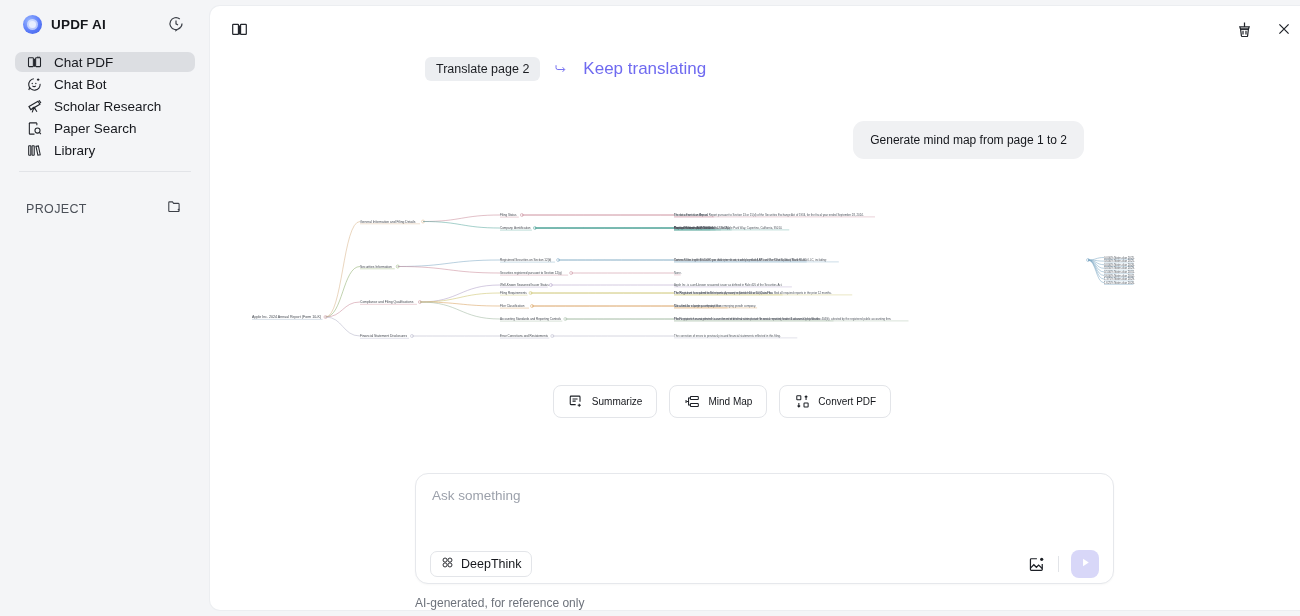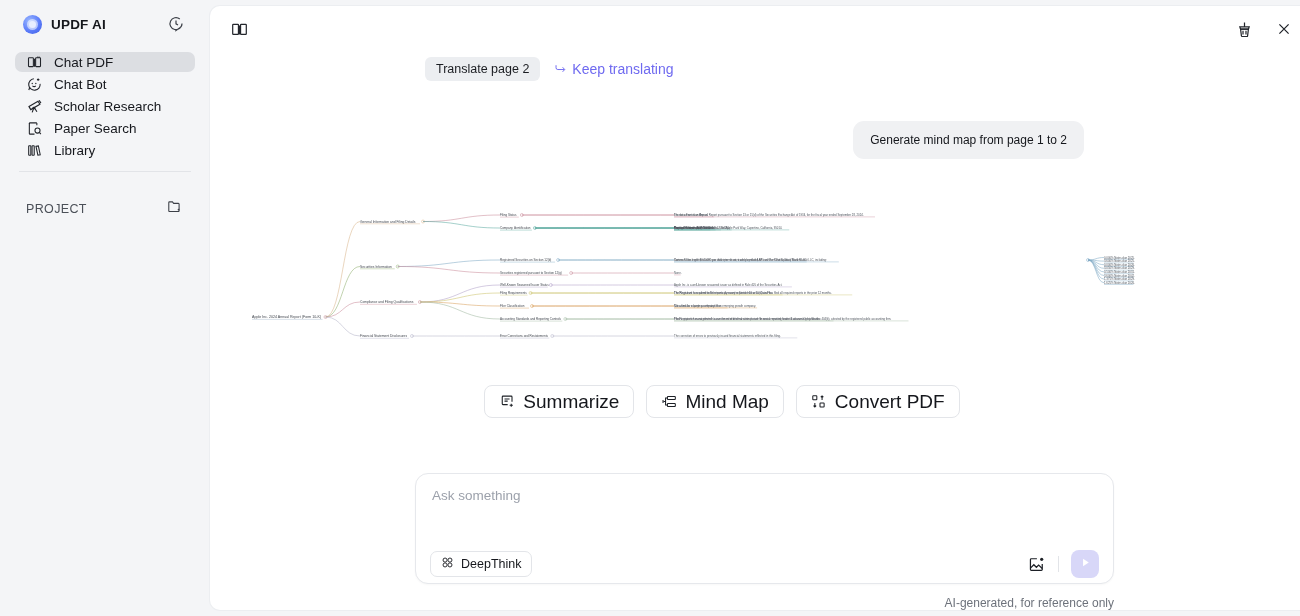--- a/index.html
+++ b/index.html
@@ -79,22 +79,22 @@
   
   .convo { flex: 1; position: relative; overflow: hidden; padding: 0 0 0 0; }
   .convo-inner { padding: 5px 30px 0 32px; }
 
   .translate-row { display: flex; align-items: center; gap: 14px; padding-left: 183px; }
   .chip-translate {
     background: #eceef1; color: #1b1d22; font-size: 12.5px;
     padding: 5px 11px; border-radius: 6px; cursor: pointer;
   }
   .keep-translating {
-    display: flex; align-items: center; gap: 5px;
-    color: #6f6af0; font-size: 14px; cursor: pointer;
+    display: flex; align-items: center; gap: 16px;
+    color: #6f6af0; font-size: 17px; cursor: pointer;
   }
 
   .user-row { display: flex; justify-content: flex-end; margin-top: 40px; padding-right: 198px; }
   .user-bubble {
     background: #f0f1f3; color: #15171c; font-size: 12px;
     padding: 12px 17px; border-radius: 11px; max-width: 470px;
   }
 
   
   .mindmap-wrap {
@@ -102,21 +102,21 @@
     padding-left: 0;
   }
   .mindmap-wrap svg { display: block; }
 
   
   .actions { display: flex; gap: 12px; justify-content: center; margin-top: 16px; padding-right: 80px; }
   .action-btn {
     display: flex; align-items: center; gap: 8px;
     height: 33px; padding: 0 14px;
     border: 1px solid #e3e5e9; border-radius: 8px;
-    background: #fff; font-size: 19px; color: #15171c; cursor: pointer;
+    background: #fff; font-size: 10px; color: #15171c; cursor: pointer;
   }
   .action-btn .ico { width: 16px; height: 16px; display: flex; align-items: center; justify-content: center; color: #1d2026; flex: 0 0 16px; }
 
   
   .composer-area { padding: 14px 198px 0 205px; flex: 0 0 auto; }
   .composer {
     border: 1px solid #e6e8ec; border-radius: 13px; background: #fff;
     height: 111px; padding: 13px 14px 0 14px;
     display: flex; flex-direction: column;
     box-shadow: 0 1px 2px rgba(16,20,30,.03);
@@ -136,21 +136,21 @@
     font-size: 12.5px; color: #15171c; cursor: pointer; background: #fff;
   }
   .composer-right { margin-left: auto; display: flex; align-items: center; gap: 12px; }
   .img-btn { width: 20px; height: 20px; display: flex; align-items: center; justify-content: center; color: #1d2026; cursor: pointer; }
   .divider-v { width: 1px; height: 16px; background: #e2e4e8; }
   .send-btn {
     width: 28px; height: 28px; border-radius: 8px;
     background: #d8d7f8; display: flex; align-items: center; justify-content: center;
     cursor: pointer;
   }
-  .disclaimer { text-align: right; font-size: 12px; color: #6d727b; padding: 12px 0 0 0; }
+  .disclaimer { text-align: left; font-size: 12px; color: #6d727b; padding: 12px 0 0 0; }
 </style>
 </head>
 <body>
 
 <div class="app">
 
   <aside class="sidebar">
 
     <div class="brand-row">
       <div class="brand-logo"></div>

